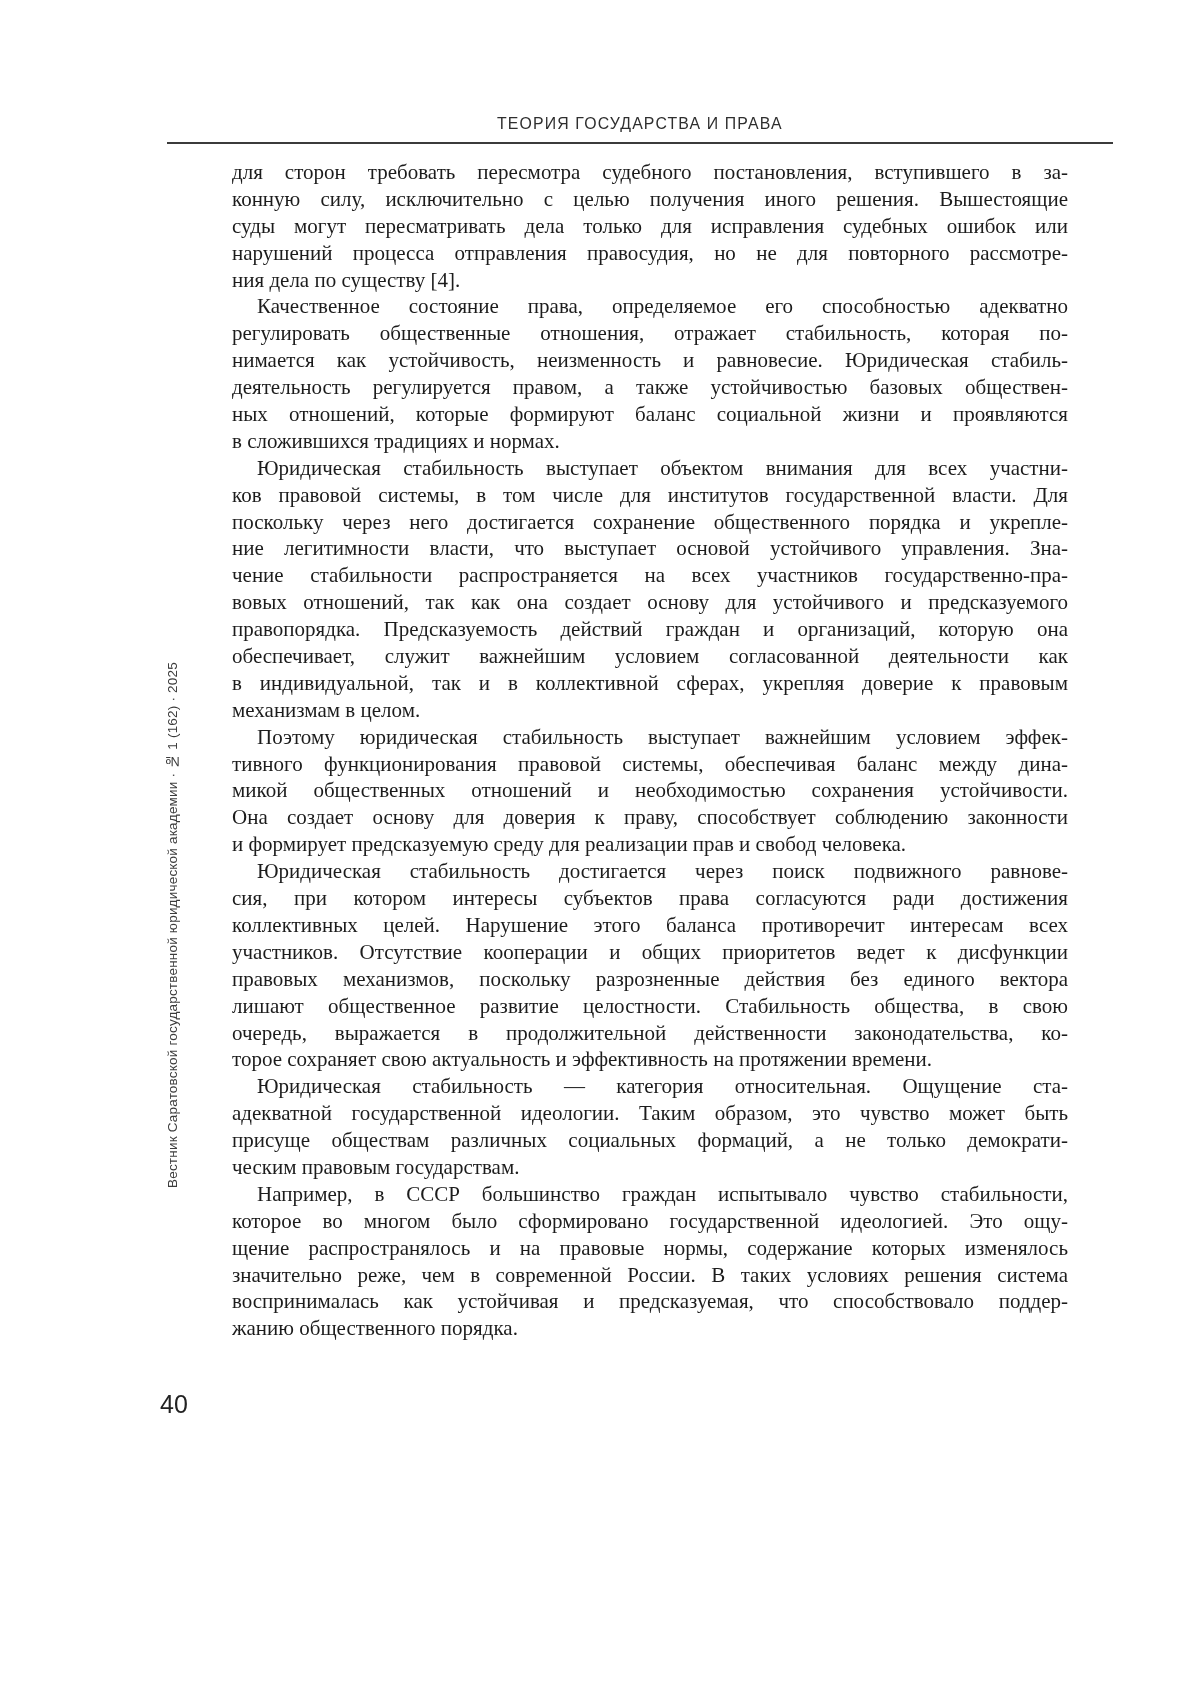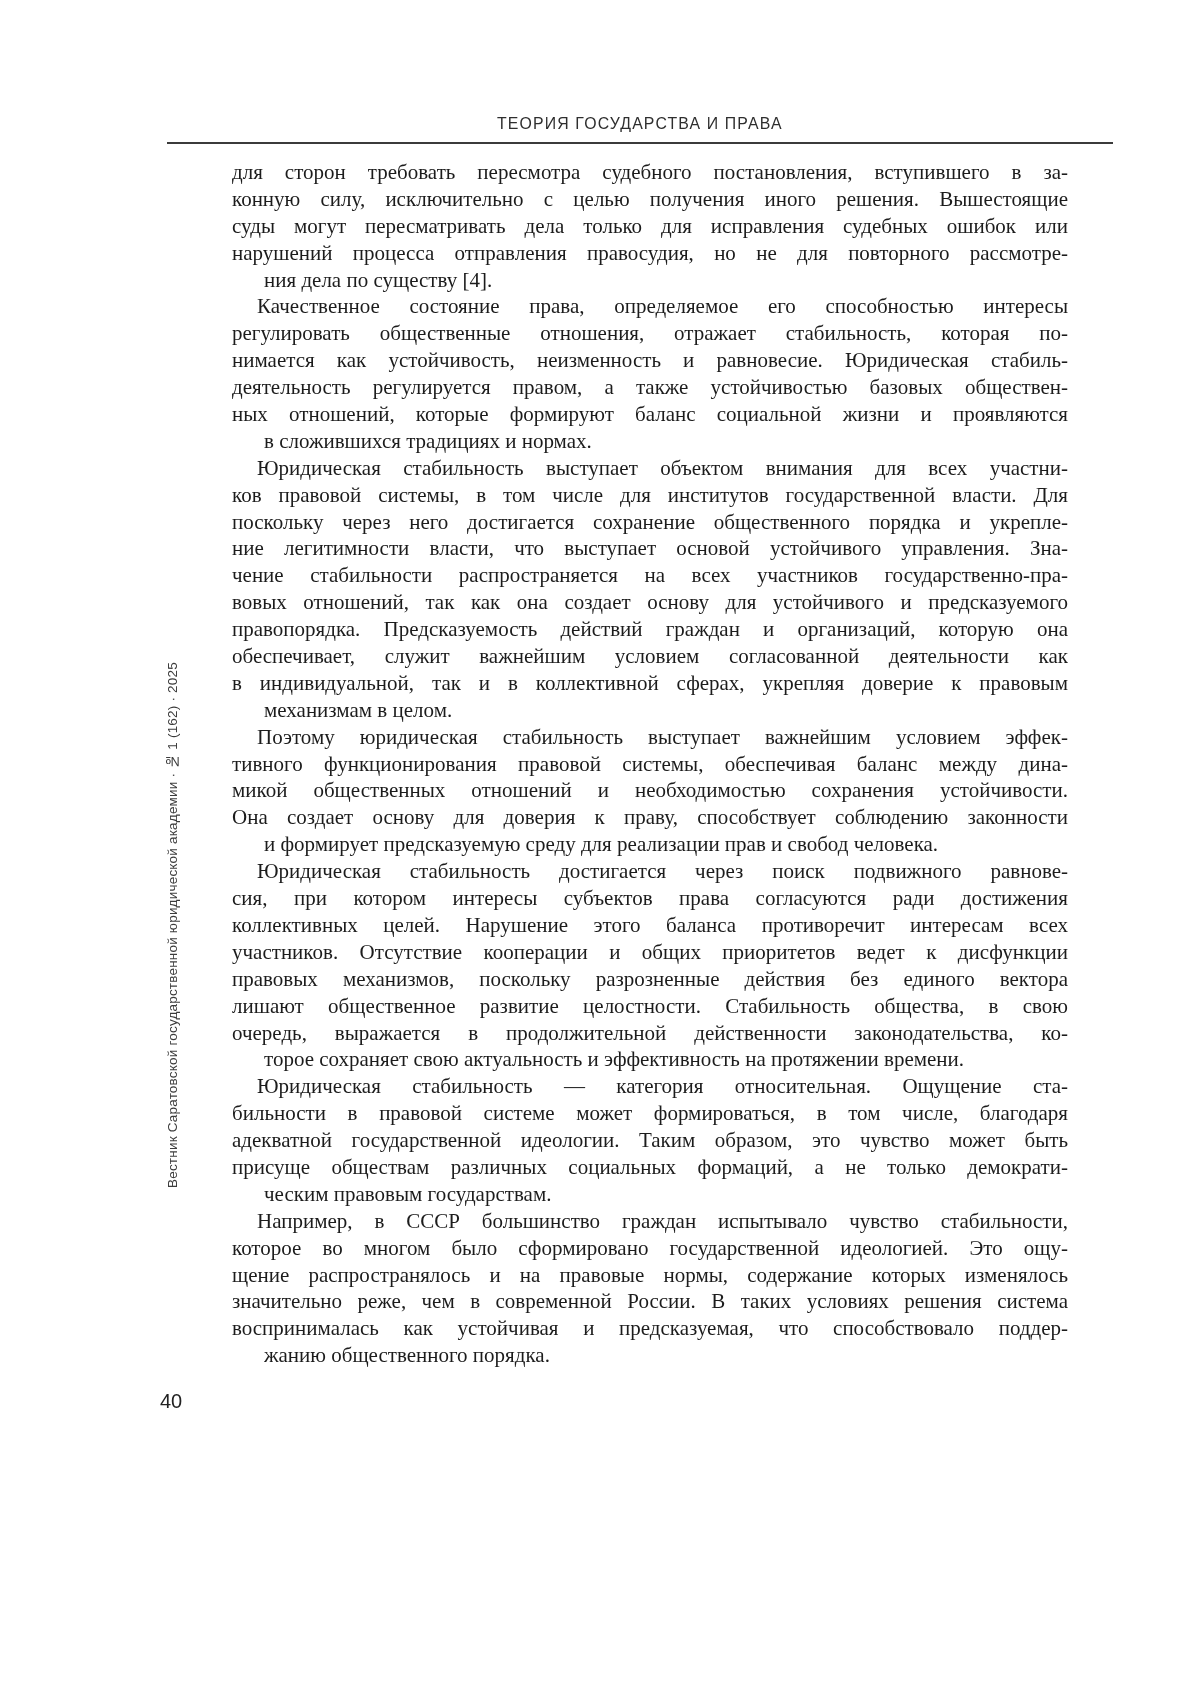--- a/index.html
+++ b/index.html
@@ -54,21 +54,21 @@
     font-size: 13.5px;
     color: #3c3c3c;
     letter-spacing: 0.2px;
     white-space: nowrap;
   }
   .page-number {
     position: absolute;
     left: 160px;
     top: 1390px;
     font-family: "Liberation Sans", "DejaVu Sans", sans-serif;
-    font-size: 20px;
+    font-size: 25px;
     color: #222222;
   }
   .text-block {
     position: absolute;
     left: 232px;
     top: 159px;
     width: 836px;
     font-size: 21px;
     line-height: 26.9px;
     color: #1c1c1c;
@@ -80,21 +80,20 @@
   .line {
     height: 26.9px;
     overflow: hidden;
     text-align: justify;
     text-align-last: justify;
     white-space: normal;
   }
   .line.para-last {
     text-align: right;
     text-align-last: left;
-    margin-left: 32px;
   }
   .line.first-indent {
     text-indent: 25px;
   }
 </style>
 </head>
 <body>
 
 <div class="page">
 
@@ -110,21 +109,21 @@
 
   <div class="text-block">
       <div class="para">
         <div class="line">для сторон требовать пересмотра судебного постановления, вступившего в за-</div>
         <div class="line">конную силу, исключительно с целью получения иного решения. Вышестоящие</div>
         <div class="line">суды могут пересматривать дела только для исправления судебных ошибок или</div>
         <div class="line">нарушений процесса отправления правосудия, но не для повторного рассмотре-</div>
         <div class="line para-last">ния дела по существу [4].</div>
       </div>
       <div class="para">
-        <div class="line first-indent">Качественное состояние права, определяемое его способностью интересы</div>
+        <div class="line first-indent">Качественное состояние права, определяемое его способностью адекватно</div>
         <div class="line">регулировать общественные отношения, отражает стабильность, которая по-</div>
         <div class="line">нимается как устойчивость, неизменность и равновесие. Юридическая стабиль-</div>
         <div class="line">деятельность регулируется правом, а также устойчивостью базовых обществен-</div>
         <div class="line">ных отношений, которые формируют баланс социальной жизни и проявляются</div>
         <div class="line para-last">в сложившихся традициях и нормах.</div>
       </div>
       <div class="para">
         <div class="line first-indent">Юридическая стабильность выступает объектом внимания для всех участни-</div>
         <div class="line">ков правовой системы, в том числе для институтов государственной власти. Для</div>
         <div class="line">поскольку через него достигается сохранение общественного порядка и укрепле-</div>
@@ -148,21 +147,20 @@
         <div class="line">сия, при котором интересы субъектов права согласуются ради достижения</div>
         <div class="line">коллективных целей. Нарушение этого баланса противоречит интересам всех</div>
         <div class="line">участников. Отсутствие кооперации и общих приоритетов ведет к дисфункции</div>
         <div class="line">правовых механизмов, поскольку разрозненные действия без единого вектора</div>
         <div class="line">лишают общественное развитие целостности. Стабильность общества, в свою</div>
         <div class="line">очередь, выражается в продолжительной действенности законодательства, ко-</div>
         <div class="line para-last">торое сохраняет свою актуальность и эффективность на протяжении времени.</div>
       </div>
       <div class="para">
         <div class="line first-indent">Юридическая стабильность — категория относительная. Ощущение ста-</div>
-        <div class="line">бильности в правовой системе может формироваться, в том числе, благодаря</div>
         <div class="line">адекватной государственной идеологии. Таким образом, это чувство может быть</div>
         <div class="line">присуще обществам различных социальных формаций, а не только демократи-</div>
         <div class="line para-last">ческим правовым государствам.</div>
       </div>
       <div class="para">
         <div class="line first-indent">Например, в СССР большинство граждан испытывало чувство стабильности,</div>
         <div class="line">которое во многом было сформировано государственной идеологией. Это ощу-</div>
         <div class="line">щение распространялось и на правовые нормы, содержание которых изменялось</div>
         <div class="line">значительно реже, чем в современной России. В таких условиях решения система</div>
         <div class="line">воспринималась как устойчивая и предсказуемая, что способствовало поддер-</div>

